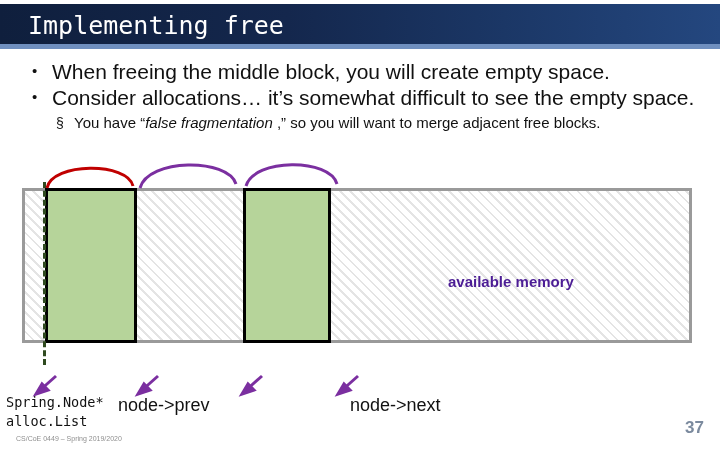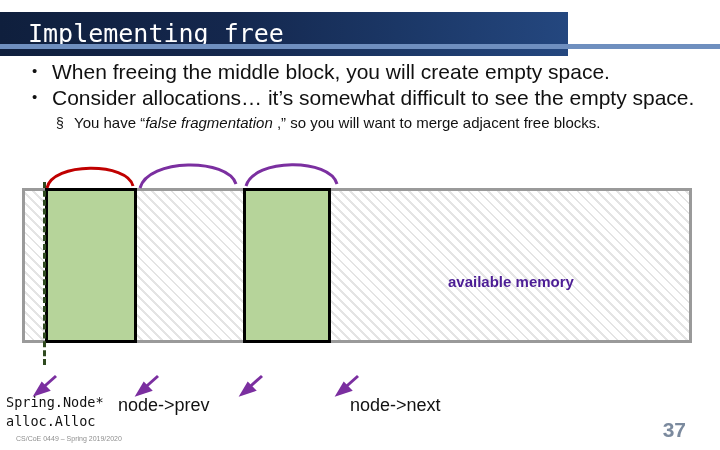--- a/index.html
+++ b/index.html
@@ -11,22 +11,22 @@
     height: 450px;
     background: #ffffff;
     font-family: "Liberation Sans", sans-serif;
     overflow: hidden;
     position: relative;
   }
 
   
   .title-bar {
     position: absolute;
-    left: 0; top: 12px;
-    width: 568px;
+    left: 0; top: 4px;
+    width: 720px;
     height: 44px;
     background: linear-gradient(to right, #0f1f3d 0%, #14274d 40%, #1b3766 70%, #24477f 100%);
   }
   .title-bar-accent {
     position: absolute;
     left: 0; top: 44px;
     width: 720px;
     height: 5px;
     background: #6f8fbf;
   }
@@ -164,23 +164,23 @@
   .footer {
     position: absolute;
     left: 16px;
     top: 435px;
     font-size: 7px;
     color: #8f8f8f;
     white-space: nowrap;
   }
   .slide-number {
     position: absolute;
-    right: 34px;
+    right: 16px;
     top: 418px;
-    font-size: 21px;
+    font-size: 17px;
     font-weight: bold;
     color: #7b8a9e;
   }
 </style>
 </head>
 <body>
 
 <div class="title-bar">
   <div class="title-text">Implementing  free</div>
 </div>
@@ -219,18 +219,18 @@
       <line x1="244" y1="232" x2="262" y2="216"></line>
       <polygon points="242,234 254,230 248,224"></polygon>
 
       <line x1="340" y1="232" x2="358" y2="216"></line>
       <polygon points="338,234 350,230 344,224"></polygon>
     </g>
   </svg>
 </div>
 
 <div class="lbl lbl-mono lbl-alloc-node">Spring.Node*</div>
-<div class="lbl lbl-mono lbl-alloc-list">alloc.Alloc</div>
+<div class="lbl lbl-mono lbl-alloc-list">alloc.List</div>
 <div class="lbl lbl-prev">node-&gt;prev</div>
 <div class="lbl lbl-next">node-&gt;next</div>
 
 <div class="footer">CS/CoE 0449 – Spring 2019/2020</div>
 <div class="slide-number">37</div>
 
 </body></html>

